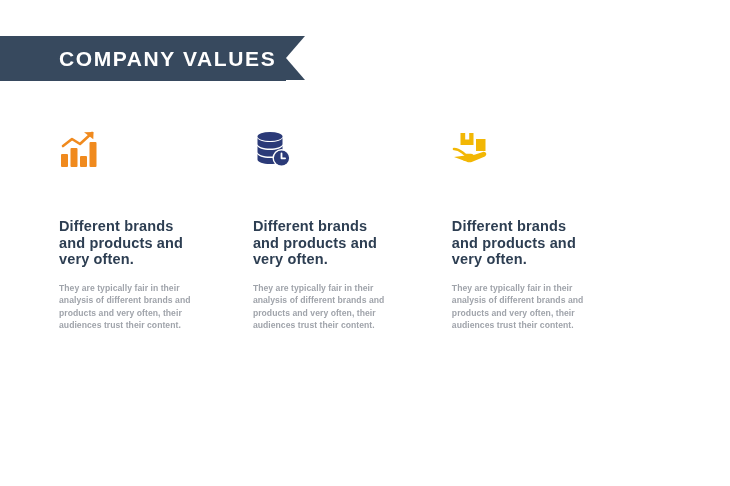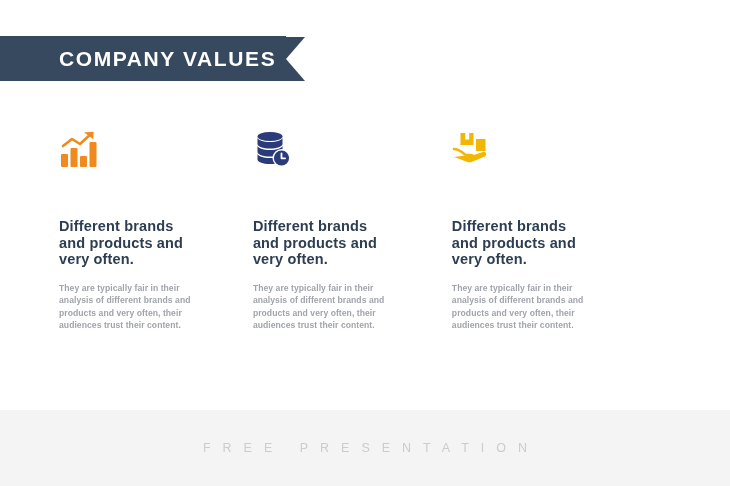--- a/index.html
+++ b/index.html
@@ -21,21 +21,20 @@
     background: #ffffff;
   }
 
   
   .title-banner {
     position: absolute;
     left: 0;
     top: 36px;
     height: 45px;
     display: flex;
-    align-items: center;
   }
   .banner-body {
     background: #37495e;
     height: 45px;
     display: flex;
     align-items: center;
     padding-left: 59px;
     padding-right: 10px;
     box-sizing: border-box;
   }
@@ -184,17 +183,14 @@
 and products and
 very often.</div>
       <div class="col-body">They are typically fair in their
 analysis of different brands and
 products and very often, their
 audiences trust their content.</div>
     </div>
 
   </div>
 
-  <div class="footer">
-    <div class="footer-text">FREE PRESENTATION</div>
-  </div>
 
 </div>
 
 </body></html>

